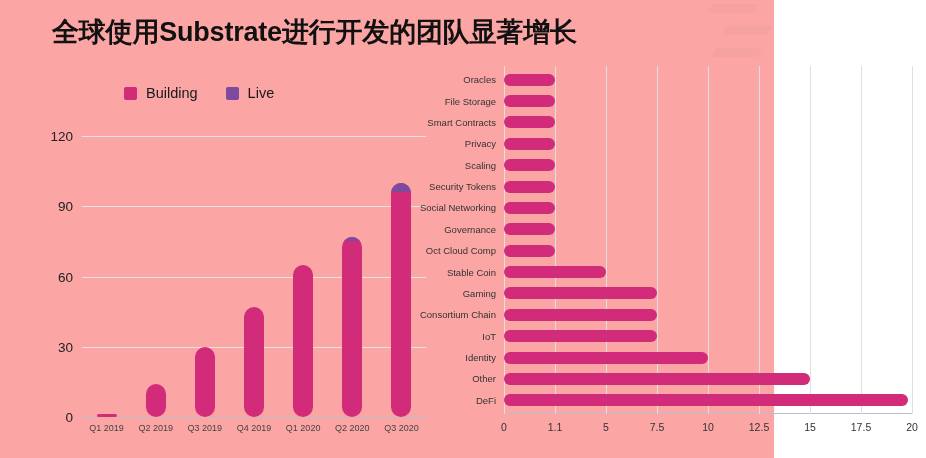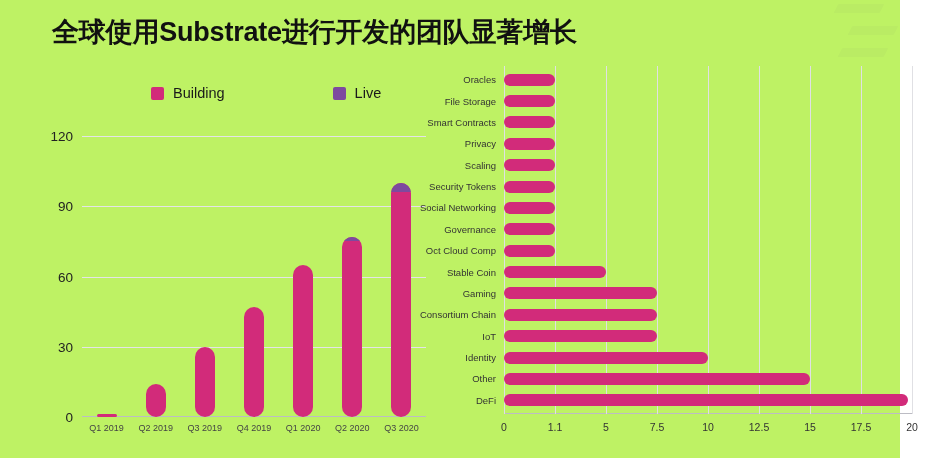--- a/index.html
+++ b/index.html
@@ -7,23 +7,23 @@
   html, body {
     width: 926px;
     height: 458px;
     background: #ffffff;
     font-family: "Liberation Sans", "DejaVu Sans", sans-serif;
     overflow: hidden;
   }
 
   #slide {
     position: relative;
-    width: 900px;
+    width: 774px;
     height: 458px;
-    background: #bef264;
+    background: #fca5a5;
   }
 
   
   .watermark {
     position: absolute;
     top: 0; right: 0;
     width: 90px; height: 70px;
     opacity: 0.035;
     pointer-events: none;
   }
@@ -47,25 +47,25 @@
     font-size: 27px;
     font-weight: bold;
     color: #111111;
     letter-spacing: -0.2px;
     white-space: nowrap;
   }
 
   
   .legend {
     position: absolute;
-    left: 151px;
+    left: 124px;
     top: 85px;
     display: flex;
     align-items: center;
-    gap: 108px;
+    gap: 28px;
   }
   .legend-item { display: flex; align-items: center; gap: 9px; }
   .legend-swatch {
     width: 13px; height: 13px;
     border-radius: 2px;
     display: block;
   }
   .legend-label {
     font-size: 14.5px;
     color: #1a1a1a;

